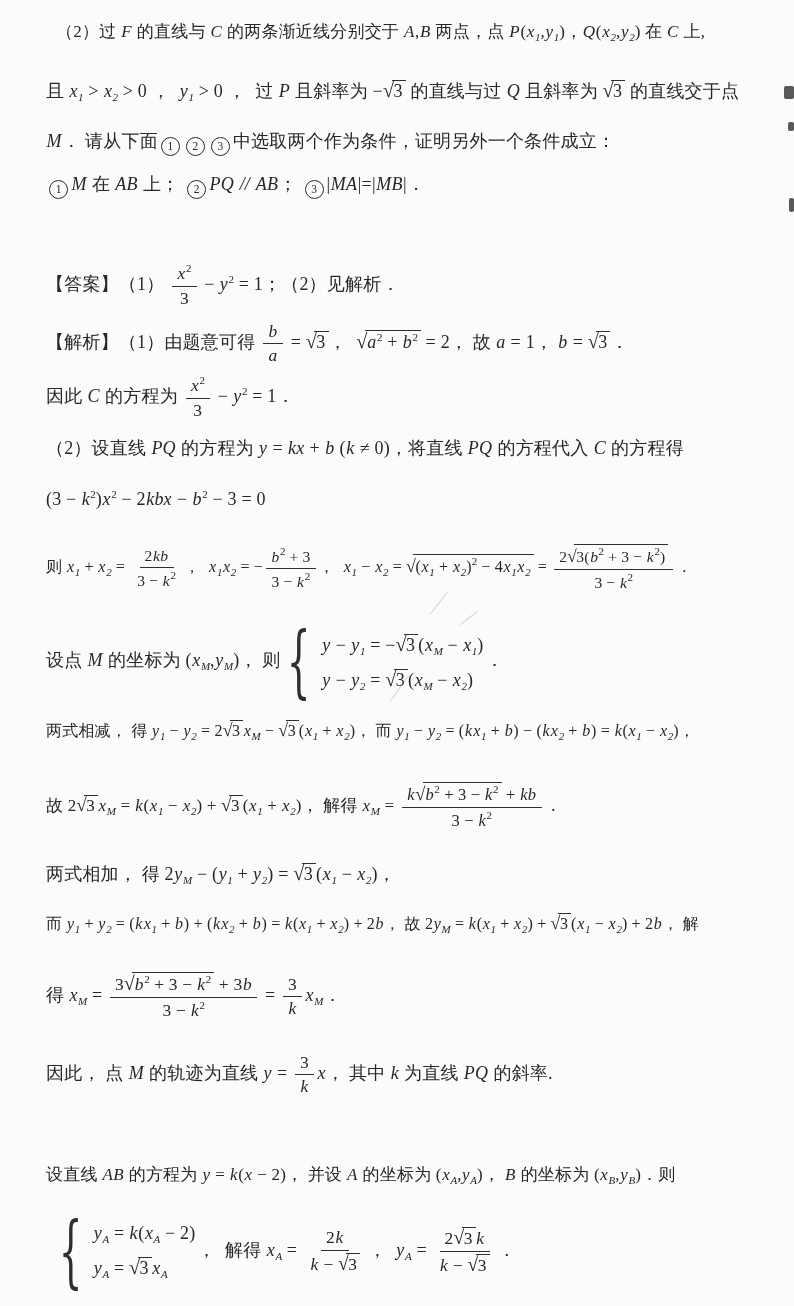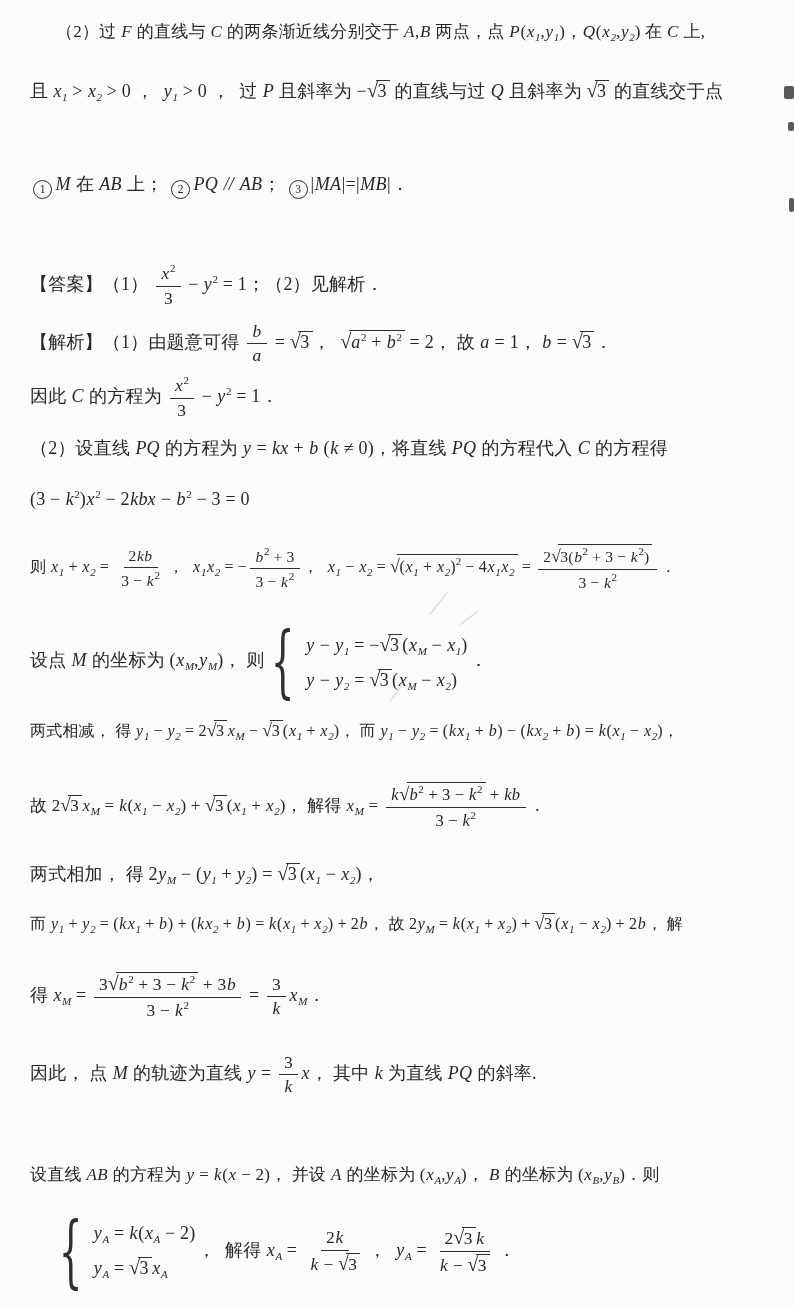--- a/index.html
+++ b/index.html
@@ -1,18 +1,18 @@
 <!DOCTYPE html>
 <html><head>
 <meta charset="utf-8">
 <style>
   html,body{margin:0;padding:0;background:#e8e8e8;}
   .page{position:relative;width:794px;height:1306px;background:#fbfbf9;overflow:hidden;
         font-family:"Liberation Serif","DejaVu Serif",serif;color:#272727;}
-  .ln{position:absolute;left:30px;white-space:pre;font-size:18px;letter-spacing:0.2px;}
+  .ln{position:absolute;left:46px;white-space:pre;font-size:18px;letter-spacing:0.2px;}
   .t{font-style:normal;}
   .m{font-style:italic;padding:0 0.5px;}
   .grp{white-space:nowrap;}
   .sub{font-size:11px;font-style:italic;vertical-align:-4px;letter-spacing:0;}
   .sup{font-size:11px;vertical-align:7px;letter-spacing:0;}
   .frac{display:inline-flex;flex-direction:column;align-items:center;vertical-align:middle;
         margin:0 3px;line-height:1.25;text-align:right;font-size:0.97em;}
   .num{display:block;padding:0 5px 1px;border-bottom:1.4px solid #2e2e2e;white-space:pre;}
   .den{display:block;padding:1px 5px 0;white-space:pre;}
   .sqrt{white-space:nowrap;}
@@ -29,20 +29,21 @@
         vertical-align:-2.5px;line-height:1;letter-spacing:0;font-style:normal;flex:none;}
   .speck{position:absolute;background:#3c3c3c;border-radius:2px;opacity:0.85;}
   .wm{position:absolute;border-left:2px solid rgba(140,140,140,0.25);border-radius:45%;}
 </style>
 </head>
 <body>
 
 <div class="page">
   <div class="ln" style="top:12px;line-height:40px;left:56px;font-size:17px;"><span class="t">（2）过 </span><span class="m">F</span><span class="t"> 的直线与 </span><span class="m">C</span><span class="t"> 的两条渐近线分别交于 </span><span class="m">A</span><span class="t">,</span><span class="m">B</span><span class="t"> 两点，点 </span><span class="m">P</span><span class="t">(</span><span class="grp"><span class="m">x</span><span class="sub">1</span></span><span class="t">,</span><span class="grp"><span class="m">y</span><span class="sub">1</span></span><span class="t">)，</span><span class="m">Q</span><span class="t">(</span><span class="grp"><span class="m">x</span><span class="sub">2</span></span><span class="t">,</span><span class="grp"><span class="m">y</span><span class="sub">2</span></span><span class="t">) 在 </span><span class="m">C</span><span class="t"> 上,</span></div>
   <div class="ln" style="top:70px;line-height:40px;"><span class="t">且 </span><span class="grp"><span class="m">x</span><span class="sub">1</span></span><span class="t"> &gt; </span><span class="grp"><span class="m">x</span><span class="sub">2</span></span><span class="t"> &gt; 0 ，  </span><span class="grp"><span class="m">y</span><span class="sub">1</span></span><span class="t"> &gt; 0 ，  过 </span><span class="m">P</span><span class="t"> 且斜率为 −</span><span class="sqrt"><span class="rad">√</span><span class="rbar"><span class="t">3</span></span></span><span class="t"> 的直线与过 </span><span class="m">Q</span><span class="t"> 且斜率为 </span><span class="sqrt"><span class="rad">√</span><span class="rbar"><span class="t">3</span></span></span><span class="t"> 的直线交于点</span></div>
+  <div class="ln" style="top:124px;line-height:34px;"><span class="m">M</span><span class="t">． 请从下面</span><span class="circ">1</span><span class="circ">2</span><span class="circ">3</span><span class="t">中选取两个作为条件，证明另外一个条件成立：</span></div>
   <div class="ln" style="top:166px;line-height:36px;"><span class="circ">1</span><span class="m">M</span><span class="t"> 在 </span><span class="m">AB</span><span class="t"> 上； </span><span class="circ">2</span><span class="m">PQ</span><span class="t"> </span><span class="m">//</span><span class="t"> </span><span class="m">AB</span><span class="t">； </span><span class="circ">3</span><span class="t">|</span><span class="m">MA</span><span class="t">|=|</span><span class="m">MB</span><span class="t">|．</span></div>
   <div class="ln" style="top:248px;line-height:62px;"><span class="t">【答案】（1） </span><span class="frac"><span class="num"><span class="grp"><span class="m">x</span><span class="sup">2</span></span></span><span class="den"><span class="t">3</span></span></span><span class="t"> − </span><span class="grp"><span class="m">y</span><span class="sup">2</span></span><span class="t"> = 1；（2）见解析．</span></div>
   <div class="ln" style="top:312px;line-height:58px;"><span class="t">【解析】（1）由题意可得 </span><span class="frac"><span class="num"><span class="m">b</span></span><span class="den"><span class="m">a</span></span></span><span class="t"> = </span><span class="sqrt"><span class="rad">√</span><span class="rbar"><span class="t">3</span></span></span><span class="t">，  </span><span class="sqrt"><span class="rad">√</span><span class="rbar"><span class="grp"><span class="m">a</span><span class="sup">2</span></span><span class="t"> + </span><span class="grp"><span class="m">b</span><span class="sup">2</span></span></span></span><span class="t"> = 2， 故 </span><span class="m">a</span><span class="t"> = 1， </span><span class="m">b</span><span class="t"> = </span><span class="sqrt"><span class="rad">√</span><span class="rbar"><span class="t">3</span></span></span><span class="t">．</span></div>
   <div class="ln" style="top:362px;line-height:58px;"><span class="t">因此 </span><span class="m">C</span><span class="t"> 的方程为 </span><span class="frac"><span class="num"><span class="grp"><span class="m">x</span><span class="sup">2</span></span></span><span class="den"><span class="t">3</span></span></span><span class="t"> − </span><span class="grp"><span class="m">y</span><span class="sup">2</span></span><span class="t"> = 1．</span></div>
   <div class="ln" style="top:430px;line-height:36px;"><span class="t">（2）设直线 </span><span class="m">PQ</span><span class="t"> 的方程为 </span><span class="m">y</span><span class="t"> = </span><span class="m">kx</span><span class="t"> + </span><span class="m">b</span><span class="t"> (</span><span class="m">k</span><span class="t"> ≠ 0)，将直线 </span><span class="m">PQ</span><span class="t"> 的方程代入 </span><span class="m">C</span><span class="t"> 的方程得</span></div>
   <div class="ln" style="top:476px;line-height:36px;"><span class="t">(3 − </span><span class="grp"><span class="m">k</span><span class="sup">2</span></span><span class="t">)</span><span class="grp"><span class="m">x</span><span class="sup">2</span></span><span class="t"> − 2</span><span class="m">kbx</span><span class="t"> − </span><span class="grp"><span class="m">b</span><span class="sup">2</span></span><span class="t"> − 3 = 0</span></div>
   <div class="ln" style="top:528px;line-height:76px;font-size:16px;"><span class="t">则 </span><span class="grp"><span class="m">x</span><span class="sub">1</span></span><span class="t"> + </span><span class="grp"><span class="m">x</span><span class="sub">2</span></span><span class="t"> = </span><span class="frac"><span class="num"><span class="t">2</span><span class="m">kb</span></span><span class="den"><span class="t">3 − </span><span class="grp"><span class="m">k</span><span class="sup">2</span></span></span></span><span class="t">，  </span><span class="grp"><span class="m">x</span><span class="sub">1</span></span><span class="grp"><span class="m">x</span><span class="sub">2</span></span><span class="t"> = −</span><span class="frac"><span class="num"><span class="grp"><span class="m">b</span><span class="sup">2</span></span><span class="t"> + 3</span></span><span class="den"><span class="t">3 − </span><span class="grp"><span class="m">k</span><span class="sup">2</span></span></span></span><span class="t">，  </span><span class="grp"><span class="m">x</span><span class="sub">1</span></span><span class="t"> − </span><span class="grp"><span class="m">x</span><span class="sub">2</span></span><span class="t"> = </span><span class="sqrt"><span class="rad">√</span><span class="rbar"><span class="t">(</span><span class="grp"><span class="m">x</span><span class="sub">1</span></span><span class="t"> + </span><span class="grp"><span class="m">x</span><span class="sub">2</span></span><span class="grp"><span class="t">)</span><span class="sup">2</span></span><span class="t"> − 4</span><span class="grp"><span class="m">x</span><span class="sub">1</span></span><span class="grp"><span class="m">x</span><span class="sub">2</span></span></span></span><span class="t"> = </span><span class="frac"><span class="num"><span class="t">2</span><span class="sqrt"><span class="rad">√</span><span class="rbar"><span class="t">3(</span><span class="grp"><span class="m">b</span><span class="sup">2</span></span><span class="t"> + 3 − </span><span class="grp"><span class="m">k</span><span class="sup">2</span></span><span class="t">)</span></span></span></span><span class="den"><span class="t">3 − </span><span class="grp"><span class="m">k</span><span class="sup">2</span></span></span></span><span class="t">．</span></div>
   <div class="ln" style="top:612px;line-height:96px;"><span class="t">设点 </span><span class="m">M</span><span class="t"> 的坐标为 (</span><span class="grp"><span class="m">x</span><span class="sub">M</span></span><span class="t">,</span><span class="grp"><span class="m">y</span><span class="sub">M</span></span><span class="t">)， 则</span><span class="cases"><span class="brace">{</span><span class="crows"><span class="crow"><span class="m">y</span><span class="t"> − </span><span class="grp"><span class="m">y</span><span class="sub">1</span></span><span class="t"> = −</span><span class="sqrt"><span class="rad">√</span><span class="rbar"><span class="t">3</span></span></span><span class="t">(</span><span class="grp"><span class="m">x</span><span class="sub">M</span></span><span class="t"> − </span><span class="grp"><span class="m">x</span><span class="sub">1</span></span><span class="t">)</span></span><span class="crow"><span class="m">y</span><span class="t"> − </span><span class="grp"><span class="m">y</span><span class="sub">2</span></span><span class="t"> = </span><span class="sqrt"><span class="rad">√</span><span class="rbar"><span class="t">3</span></span></span><span class="t">(</span><span class="grp"><span class="m">x</span><span class="sub">M</span></span><span class="t"> − </span><span class="grp"><span class="m">x</span><span class="sub">2</span></span><span class="t">)</span></span></span></span><span class="t">．</span></div>
   <div class="ln" style="top:710px;line-height:40px;font-size:16px;"><span class="t">两式相减， 得 </span><span class="grp"><span class="m">y</span><span class="sub">1</span></span><span class="t"> − </span><span class="grp"><span class="m">y</span><span class="sub">2</span></span><span class="t"> = 2</span><span class="sqrt"><span class="rad">√</span><span class="rbar"><span class="t">3</span></span></span><span class="grp"><span class="m">x</span><span class="sub">M</span></span><span class="t"> − </span><span class="sqrt"><span class="rad">√</span><span class="rbar"><span class="t">3</span></span></span><span class="t">(</span><span class="grp"><span class="m">x</span><span class="sub">1</span></span><span class="t"> + </span><span class="grp"><span class="m">x</span><span class="sub">2</span></span><span class="t">)， 而 </span><span class="grp"><span class="m">y</span><span class="sub">1</span></span><span class="t"> − </span><span class="grp"><span class="m">y</span><span class="sub">2</span></span><span class="t"> = (</span><span class="m">k</span><span class="grp"><span class="m">x</span><span class="sub">1</span></span><span class="t"> + </span><span class="m">b</span><span class="t">) − (</span><span class="m">k</span><span class="grp"><span class="m">x</span><span class="sub">2</span></span><span class="t"> + </span><span class="m">b</span><span class="t">) = </span><span class="m">k</span><span class="t">(</span><span class="grp"><span class="m">x</span><span class="sub">1</span></span><span class="t"> − </span><span class="grp"><span class="m">x</span><span class="sub">2</span></span><span class="t">)，</span></div>
   <div class="ln" style="top:766px;line-height:78px;font-size:17px;"><span class="t">故 2</span><span class="sqrt"><span class="rad">√</span><span class="rbar"><span class="t">3</span></span></span><span class="grp"><span class="m">x</span><span class="sub">M</span></span><span class="t"> = </span><span class="m">k</span><span class="t">(</span><span class="grp"><span class="m">x</span><span class="sub">1</span></span><span class="t"> − </span><span class="grp"><span class="m">x</span><span class="sub">2</span></span><span class="t">) + </span><span class="sqrt"><span class="rad">√</span><span class="rbar"><span class="t">3</span></span></span><span class="t">(</span><span class="grp"><span class="m">x</span><span class="sub">1</span></span><span class="t"> + </span><span class="grp"><span class="m">x</span><span class="sub">2</span></span><span class="t">)， 解得 </span><span class="grp"><span class="m">x</span><span class="sub">M</span></span><span class="t"> = </span><span class="frac"><span class="num"><span class="m">k</span><span class="sqrt"><span class="rad">√</span><span class="rbar"><span class="grp"><span class="m">b</span><span class="sup">2</span></span><span class="t"> + 3 − </span><span class="grp"><span class="m">k</span><span class="sup">2</span></span></span></span><span class="t"> + </span><span class="m">kb</span></span><span class="den"><span class="t">3 − </span><span class="grp"><span class="m">k</span><span class="sup">2</span></span></span></span><span class="t">．</span></div>

